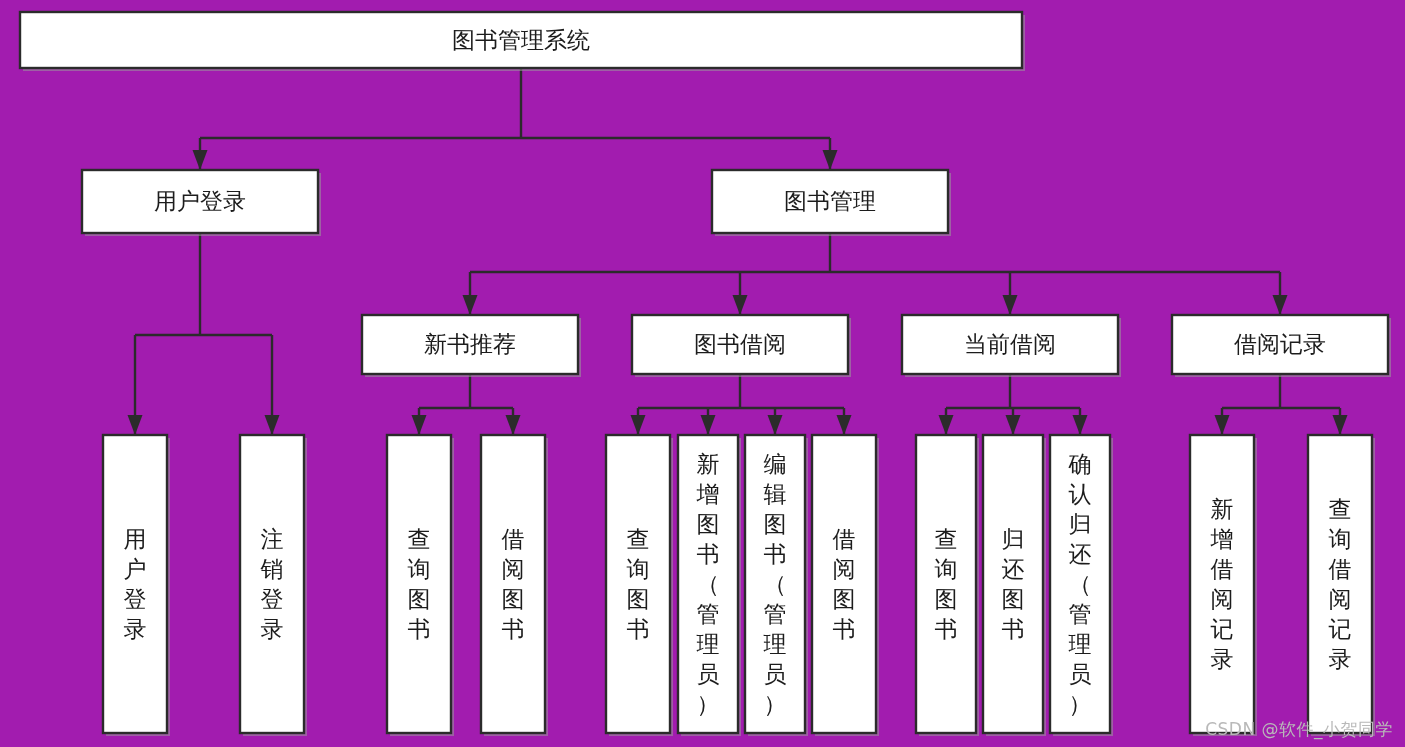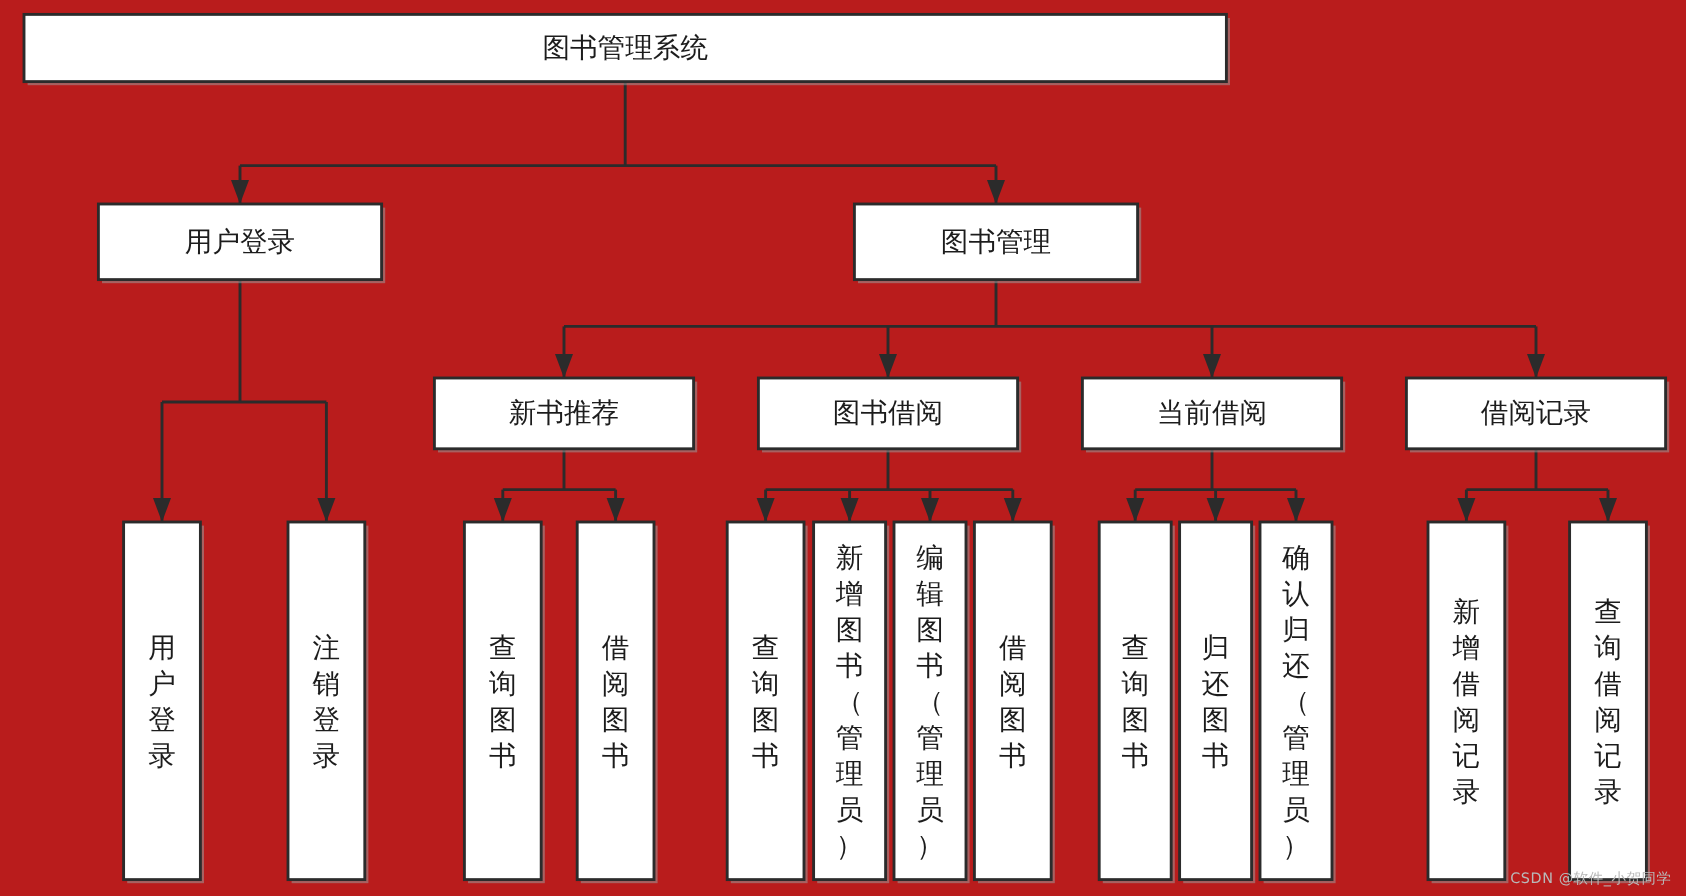--- a/index.html
+++ b/index.html
@@ -11,21 +11,21 @@
   body {
     font-family: "DejaVu Sans", "Liberation Sans", sans-serif;
     width: 1405px;
     height: 747px;
     overflow: hidden;
   }
   #diagram-root {
     position: relative;
     width: 1405px;
     height: 747px;
-    background: #b91c1c;
+    background: #a21caf;
   }
   svg#flow-svg {
     position: absolute;
     left: 0;
     top: 0;
     width: 1405px;
     height: 747px;
     display: block;
   }
   .node-rect {
@@ -60,21 +60,21 @@
     font-size: 23px;
     fill: #1c1c1c;
     text-anchor: middle;
     white-space: pre;
   }
   .watermark {
     position: absolute;
     right: 12px;
     bottom: 6px;
     font-family: "DejaVu Sans", "Liberation Sans", sans-serif;
-    font-size: 12px;
+    font-size: 17px;
     color: #b9b9b9;
     letter-spacing: 0.5px;
     user-select: none;
     white-space: nowrap;
   }
 </style>
 </head>
 <body>
 
 <div id="diagram-root">

